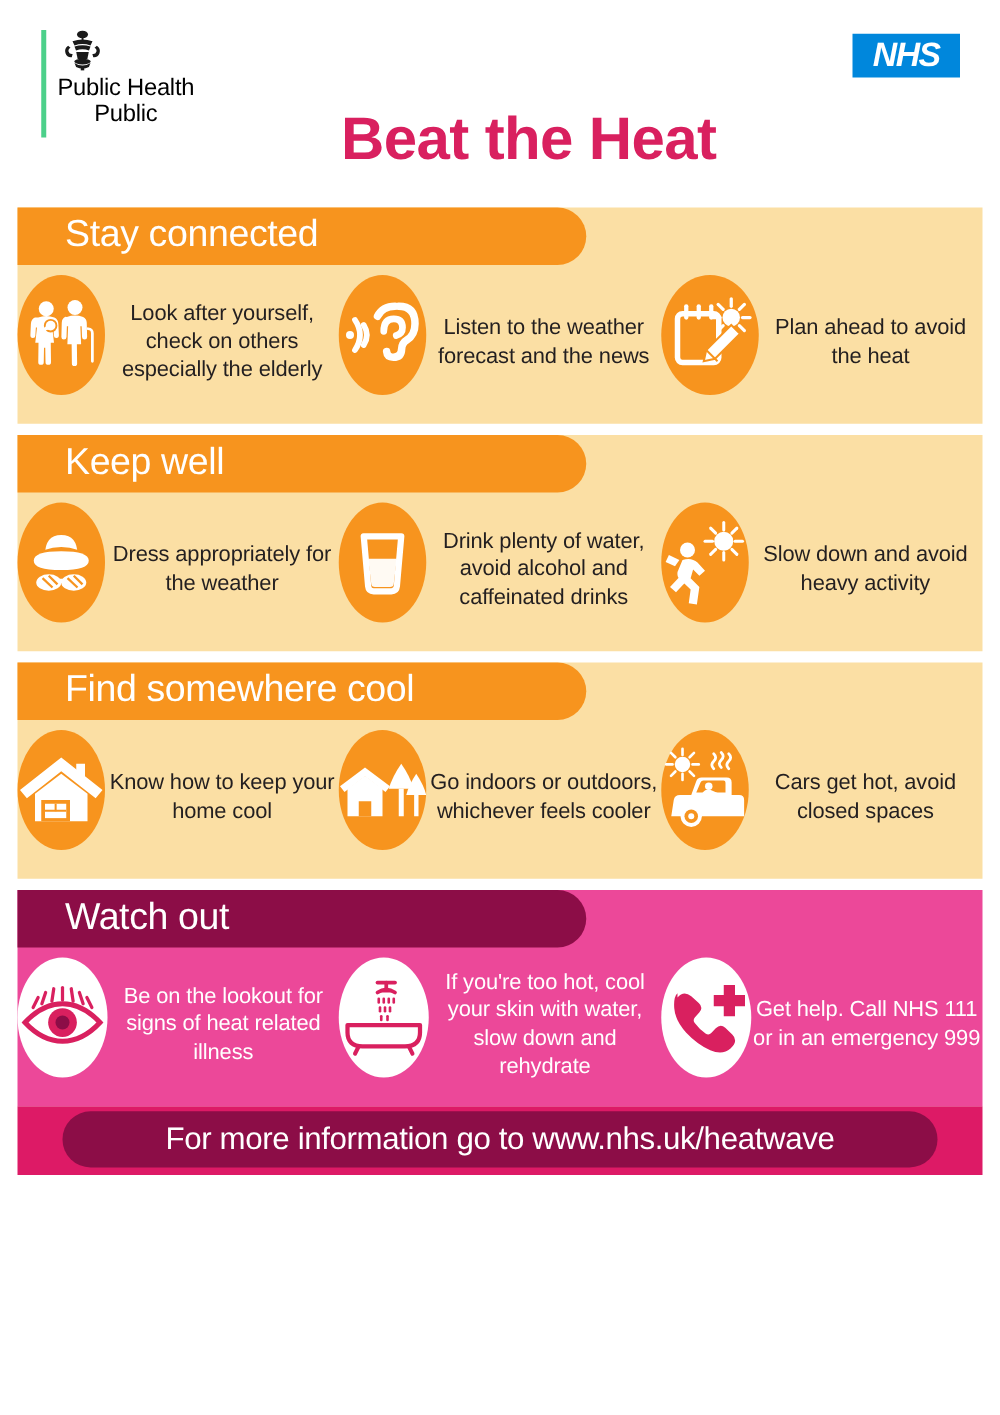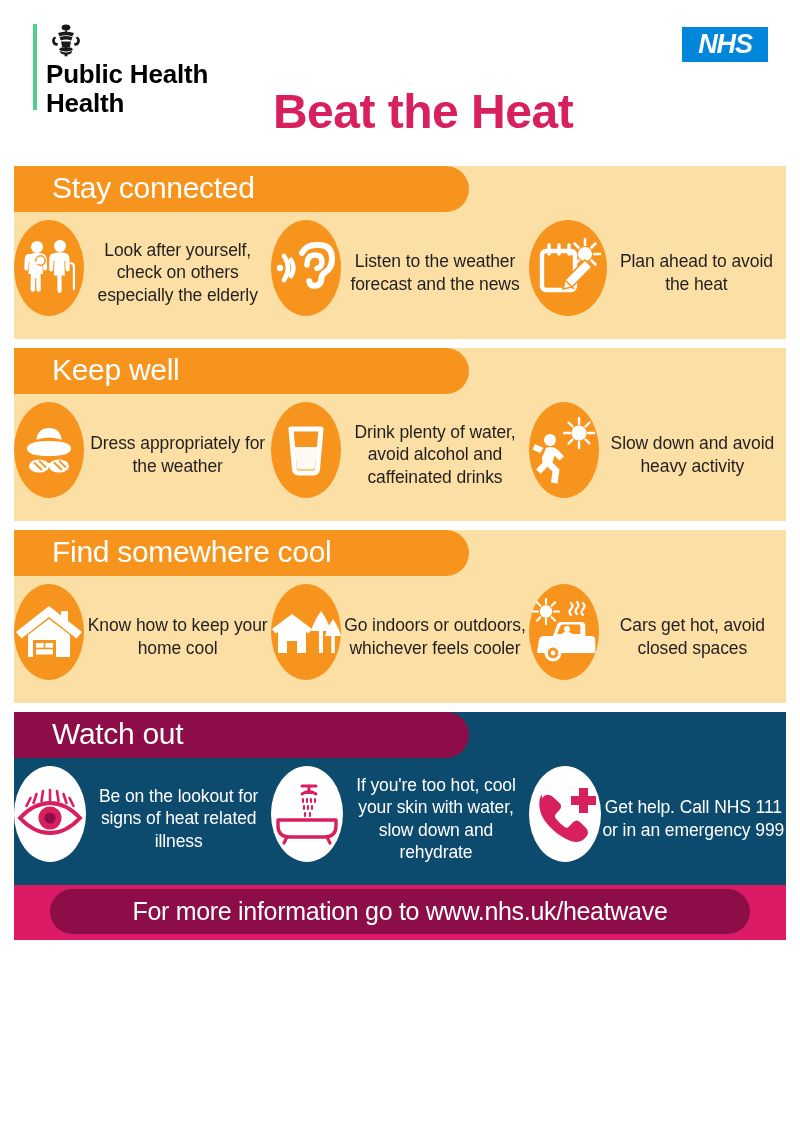--- a/index.html
+++ b/index.html
@@ -14,42 +14,42 @@
 
   .poster { position: relative; width: 800px; height: 1132px; background: #fff; }
 
   
   .header { position: relative; height: 166px; }
 
   .phe-logo { position: absolute; left: 33px; top: 24px; display: flex; }
   .phe-green-bar { width: 4px; background: #4cd08a; margin-right: 9px; height: 86px; }
   .phe-right { display: flex; flex-direction: column; }
   .phe-crest { width: 40px; height: 33px; margin-bottom: 3px; }
-  .phe-name { font-size: 26px; font-weight: bold; color: #000; line-height: 1.12;
-              letter-spacing: -0.2px; }
+  .phe-name { font-size: 19px; font-weight: normal; color: #000; line-height: 1.12;
+              letter-spacing: -0.2px; text-align: center; }
 
   .nhs-logo {
     position: absolute; right: 32px; top: 27px;
     width: 86px; height: 35px; background: #0087dc;
     display: flex; align-items: center; justify-content: center;
   }
   .nhs-logo span {
     color: #fff; font-weight: bold; font-style: italic; font-size: 27px;
     letter-spacing: -1.2px; font-family: "Liberation Sans", sans-serif;
   }
 
   .poster-title {
     position: absolute; left: 0; right: 0; top: 84px; text-align: center;
     color: #d9205f; font-size: 48px; font-weight: bold; letter-spacing: -0.5px; margin-left: 46px;
   }
 
   
   .section { position: relative; margin: 0 14px 9px 14px; }
   .section.warm { background: #fbdfa4; }
-  .section.alert { background: #0c4a6e; margin-bottom: 0; }
+  .section.alert { background: #ec4899; margin-bottom: 0; }
 
   .band-head { position: relative; height: 46px; }
   .band-head .bar {
     position: absolute; left: 0; top: 0; height: 46px; width: 455px;
     border-radius: 0 24px 24px 0;
   }
   .warm .band-head .bar { background: #f7941e; }
   .alert .band-head .bar { background: #8c0d47; }
   .band-head .txt {
     position: relative; z-index: 2; color: #fff; font-size: 30px;
@@ -104,21 +104,21 @@
             <path d="M8.5 12.5 q-3.3 2.3-2.1 6 1.2 3.6 5 3.2 l.7-2.6 q-2.6.3-3.2-1.8 -.6-2.1 1.5-3.2z"></path>
             <path d="M31.5 12.5 q3.3 2.3 2.1 6 -1.2 3.6-5 3.2 l-.7-2.6 q2.6.3 3.2-1.8 .6-2.1-1.5-3.2z"></path>
             <path d="M15 17.5 h10 l-1.1 5.6 h-7.8 z"></path>
             <ellipse cx="20" cy="25.2" rx="6.6" ry="2.3"></ellipse>
             <path d="M13.6 26.4 q6.4 4 12.8 0 l-1.3 3.1 q-5.1 2.4-10.2 0 z"></path>
             <rect x="18.6" y="29" width="2.8" height="3.3"></rect>
           </g>
         </svg>
         <div class="phe-name">
           <div>Public Health</div>
-          <div>Health</div>
+          <div>Public</div>
         </div>
       </div>
     </div>
 
     <div class="nhs-logo">
       <span>NHS</span>
     </div>
 
     <div class="poster-title">Beat the Heat</div>
   </div>

